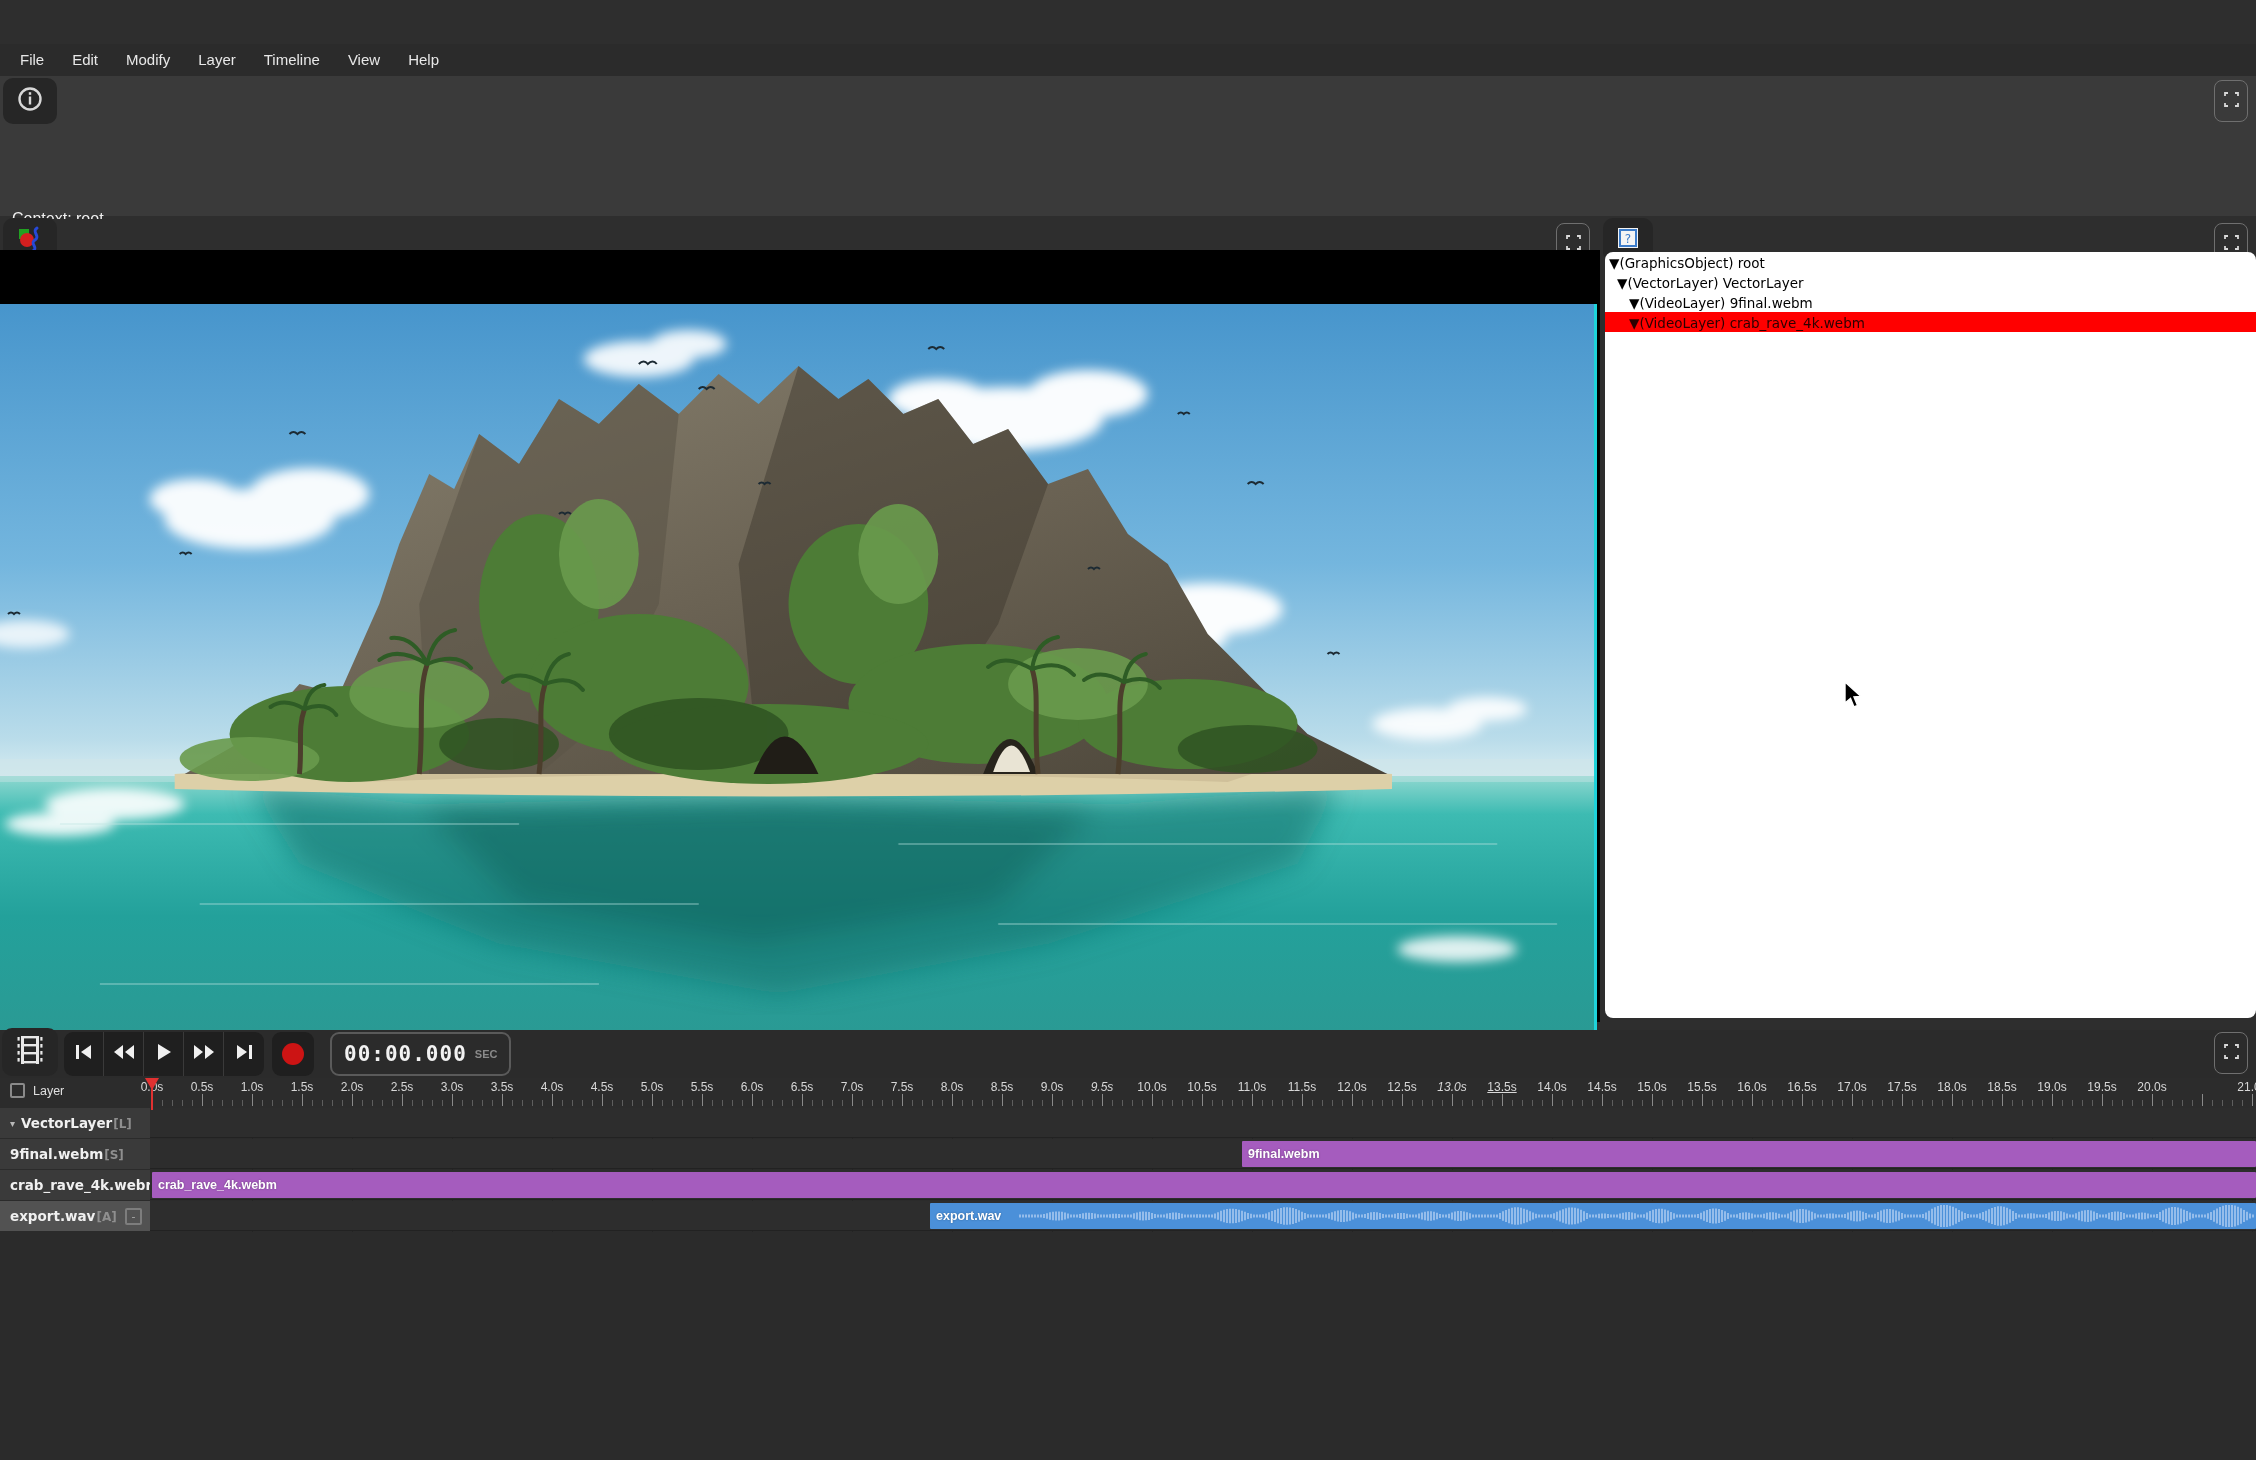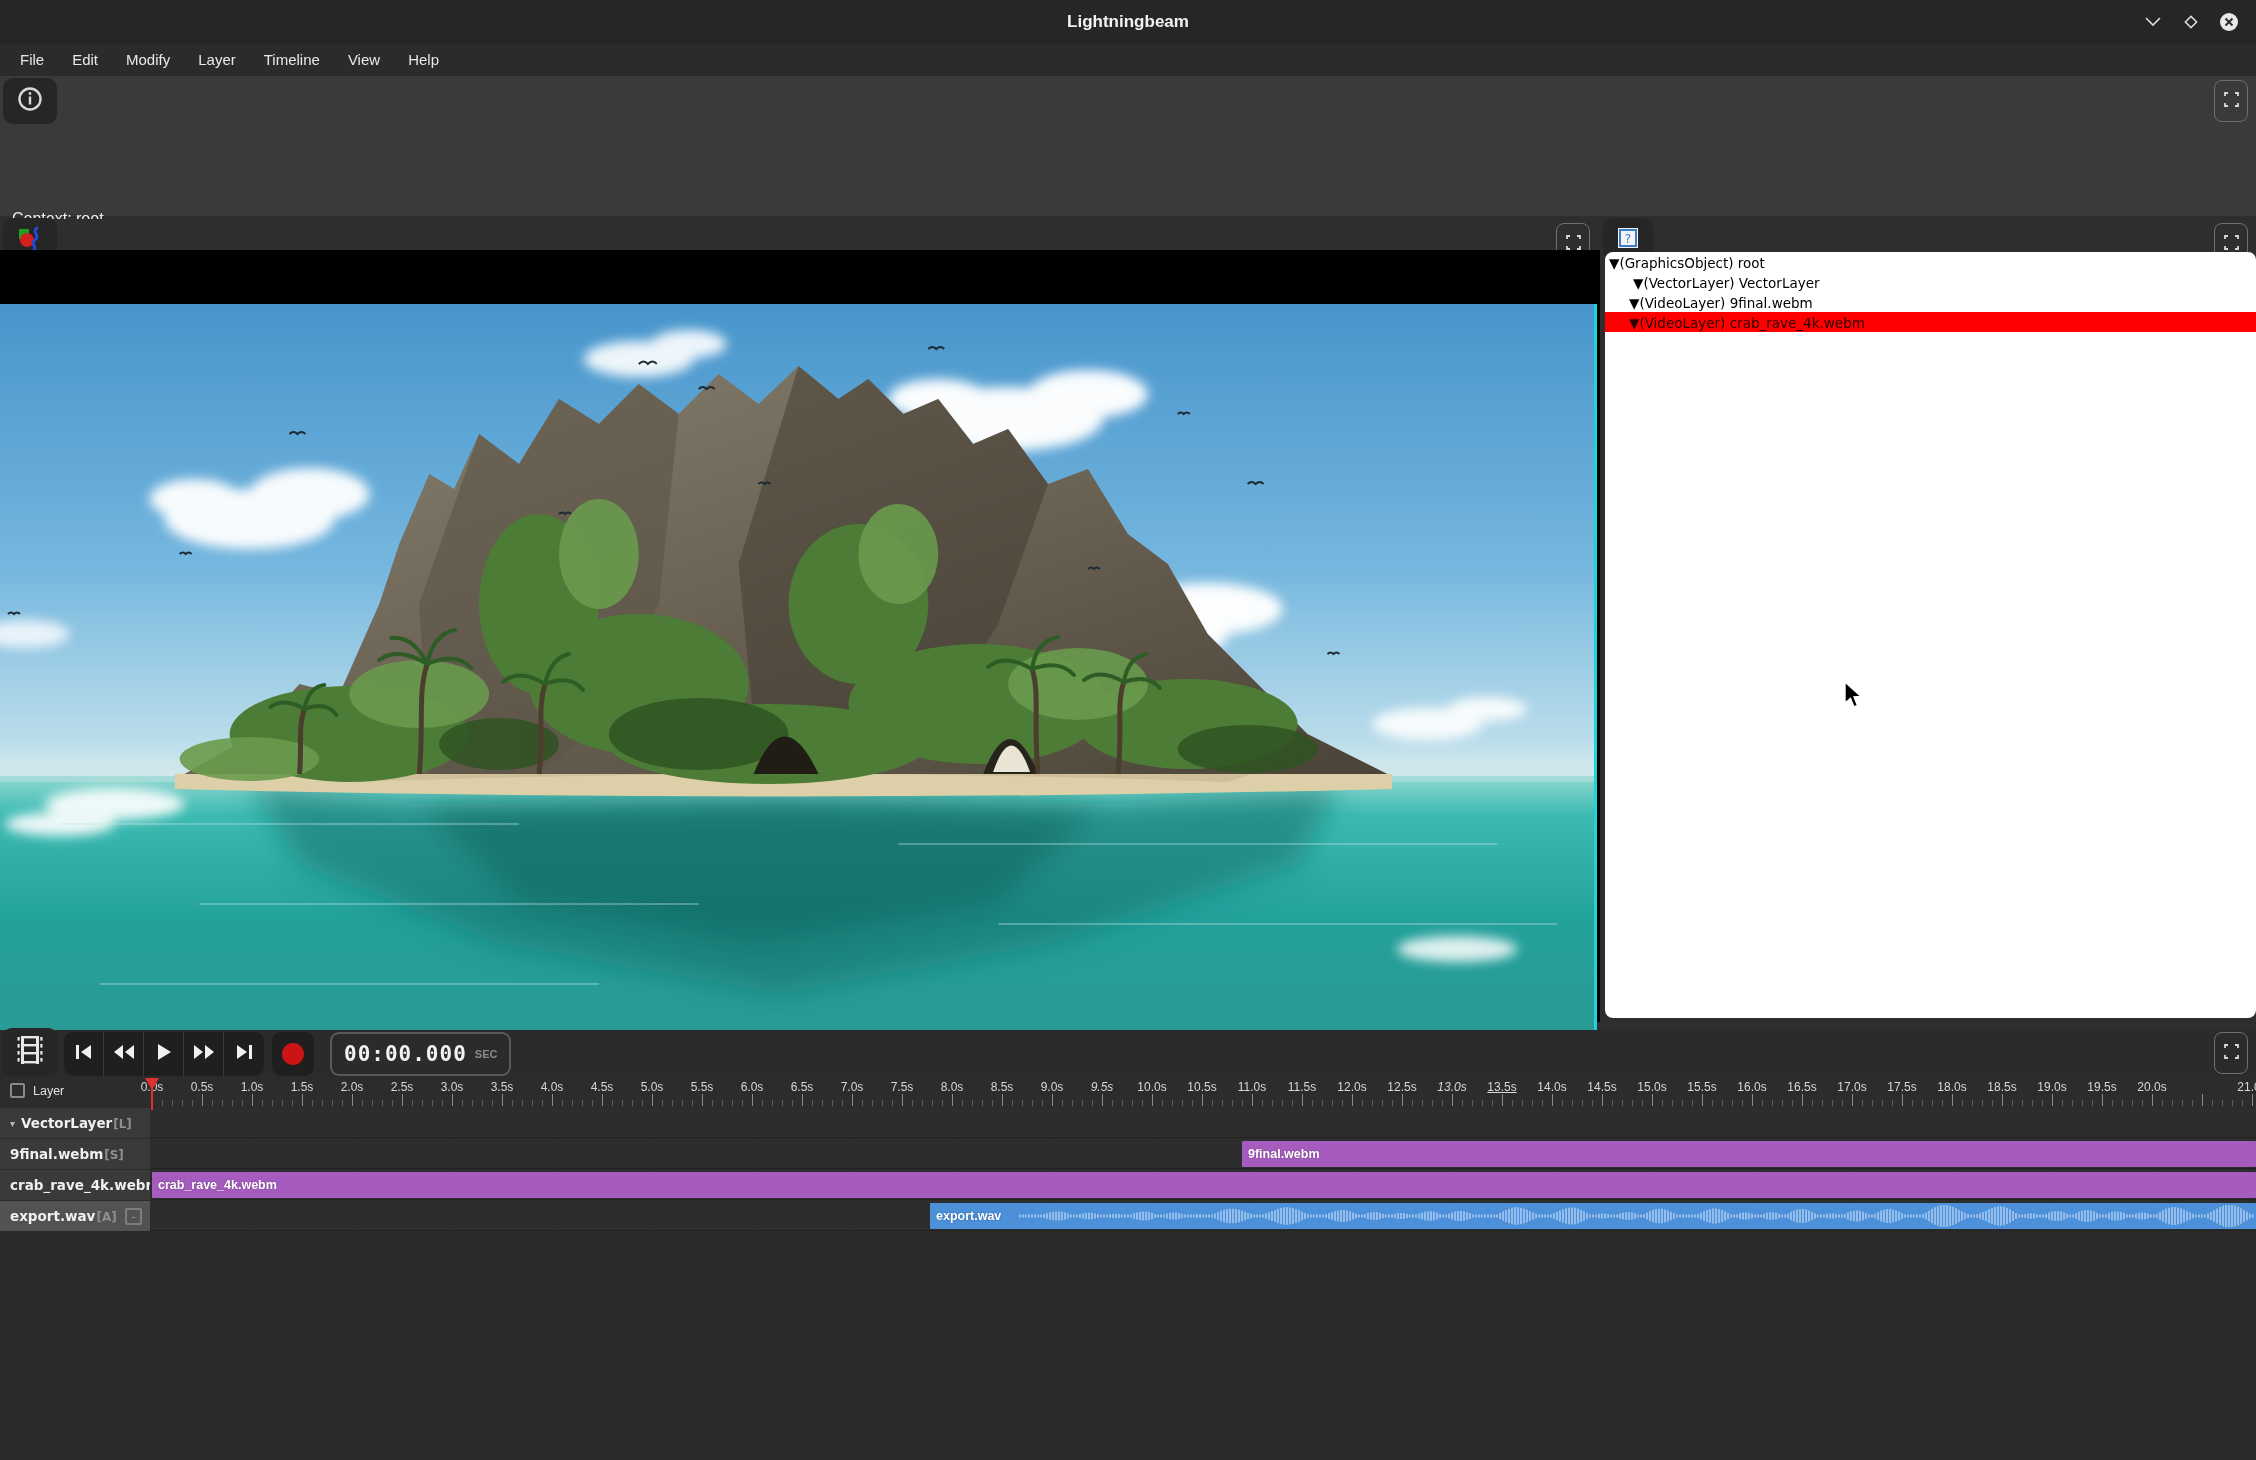--- a/index.html
+++ b/index.html
@@ -89,45 +89,20 @@
   .playhead{position:absolute;width:16px;z-index:5;pointer-events:auto;cursor:ew-resize;}
 
   
   .cursor{position:absolute;z-index:50;pointer-events:none;}
 </style>
 </head>
 <body>
 
 <div class="app">
 
-  <div class="titlebar">
-    <div class="title">Lightningbeam</div>
-    <div class="winctl" style="right:90px;">
-      <span>
-        <svg width="16" height="10" viewBox="0 0 16 10">
-            <path d="M1 1 L8 8 L15 1" fill="none" stroke="#dcdcdc" stroke-width="1.6"></path>
-          </svg>
-      </span>
-    </div>
-    <div class="winctl" style="right:52px;">
-      <span>
-        <svg width="16" height="16" viewBox="0 0 16 16">
-            <rect x="4" y="4" width="8" height="8" transform="rotate(45 8 8)" fill="none" stroke="#dcdcdc" stroke-width="1.5"></rect>
-          </svg>
-      </span>
-    </div>
-    <div class="winctl" style="right:14px;">
-      <span>
-        <svg width="20" height="20" viewBox="0 0 20 20">
-            <circle cx="10" cy="10" r="9" fill="#e9e9e9"></circle>
-            <path d="M6.5 6.5 L13.5 13.5 M13.5 6.5 L6.5 13.5" stroke="#262626" stroke-width="1.8"></path>
-          </svg>
-      </span>
-    </div>
-  </div>
 
   <div class="menubar" id="menubar">
       <div class="menu-item">File</div>
       <div class="menu-item">Edit</div>
       <div class="menu-item">Modify</div>
       <div class="menu-item">Layer</div>
       <div class="menu-item">Timeline</div>
       <div class="menu-item">View</div>
       <div class="menu-item">Help</div>
     </div>
@@ -336,21 +311,21 @@
     </div>
     <div class="fs-btn" style="right:8px;top:4px;">
       <span>
         <svg width="15" height="15" viewBox="0 0 15 15" fill="none" stroke="#d8d8d8" stroke-width="1.8">
             <path d="M1 4 V1 H4 M11 1 H14 V4 M14 11 V14 H11 M4 14 H1 V11"></path>
           </svg>
       </span>
     </div>
     <div class="tree-body" id="tree-body">
         <div class="tree-row" style="padding-left: 4px;">▼(GraphicsObject) root</div>
-        <div class="tree-row" style="padding-left: 28px;">▼(VectorLayer) VectorLayer</div>
+        <div class="tree-row" style="padding-left: 12px;">▼(VectorLayer) VectorLayer</div>
         <div class="tree-row" style="padding-left: 24px;">▼(VideoLayer) 9final.webm</div>
         <div class="tree-row selected" style="padding-left: 24px;">▼(VideoLayer) crab_rave_4k.webm</div>
       </div>
   </div>
 
   <div class="tl-panel">
     <div class="tl-header">
       <div class="sq-btn" style="left:2px;top:-2px;width:56px;height:48px;">
         <span>
           <svg width="26" height="30" viewBox="0 0 26 30" fill="#e8e8e8">

